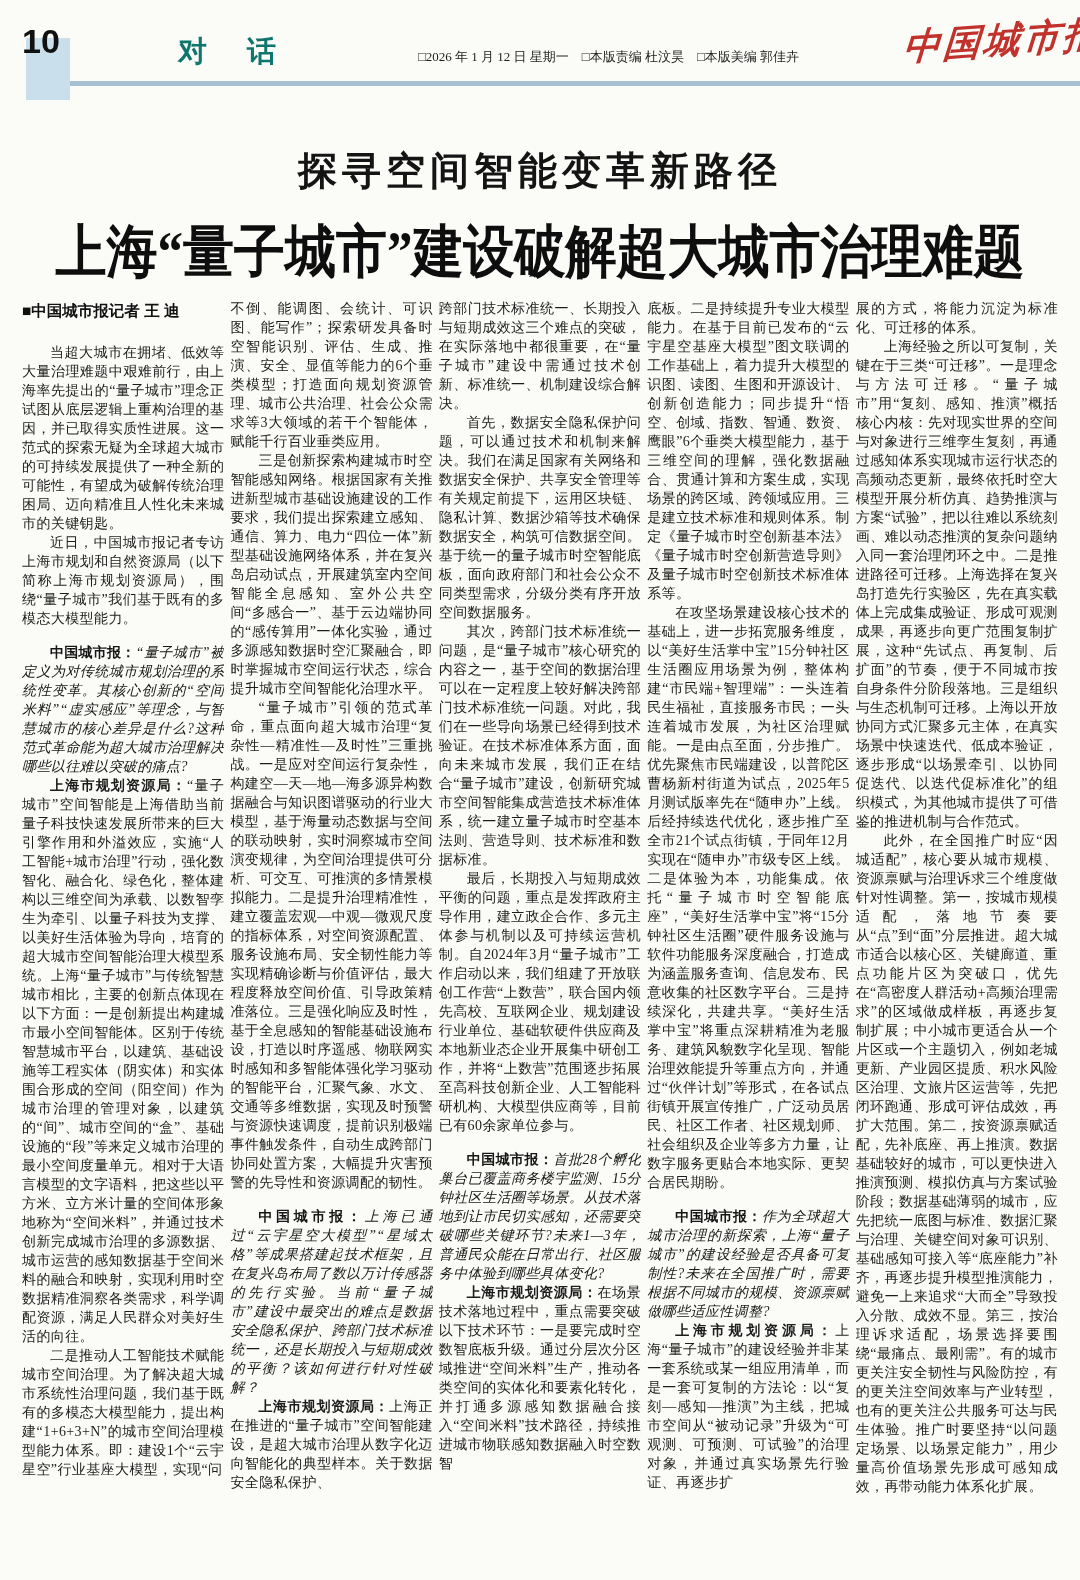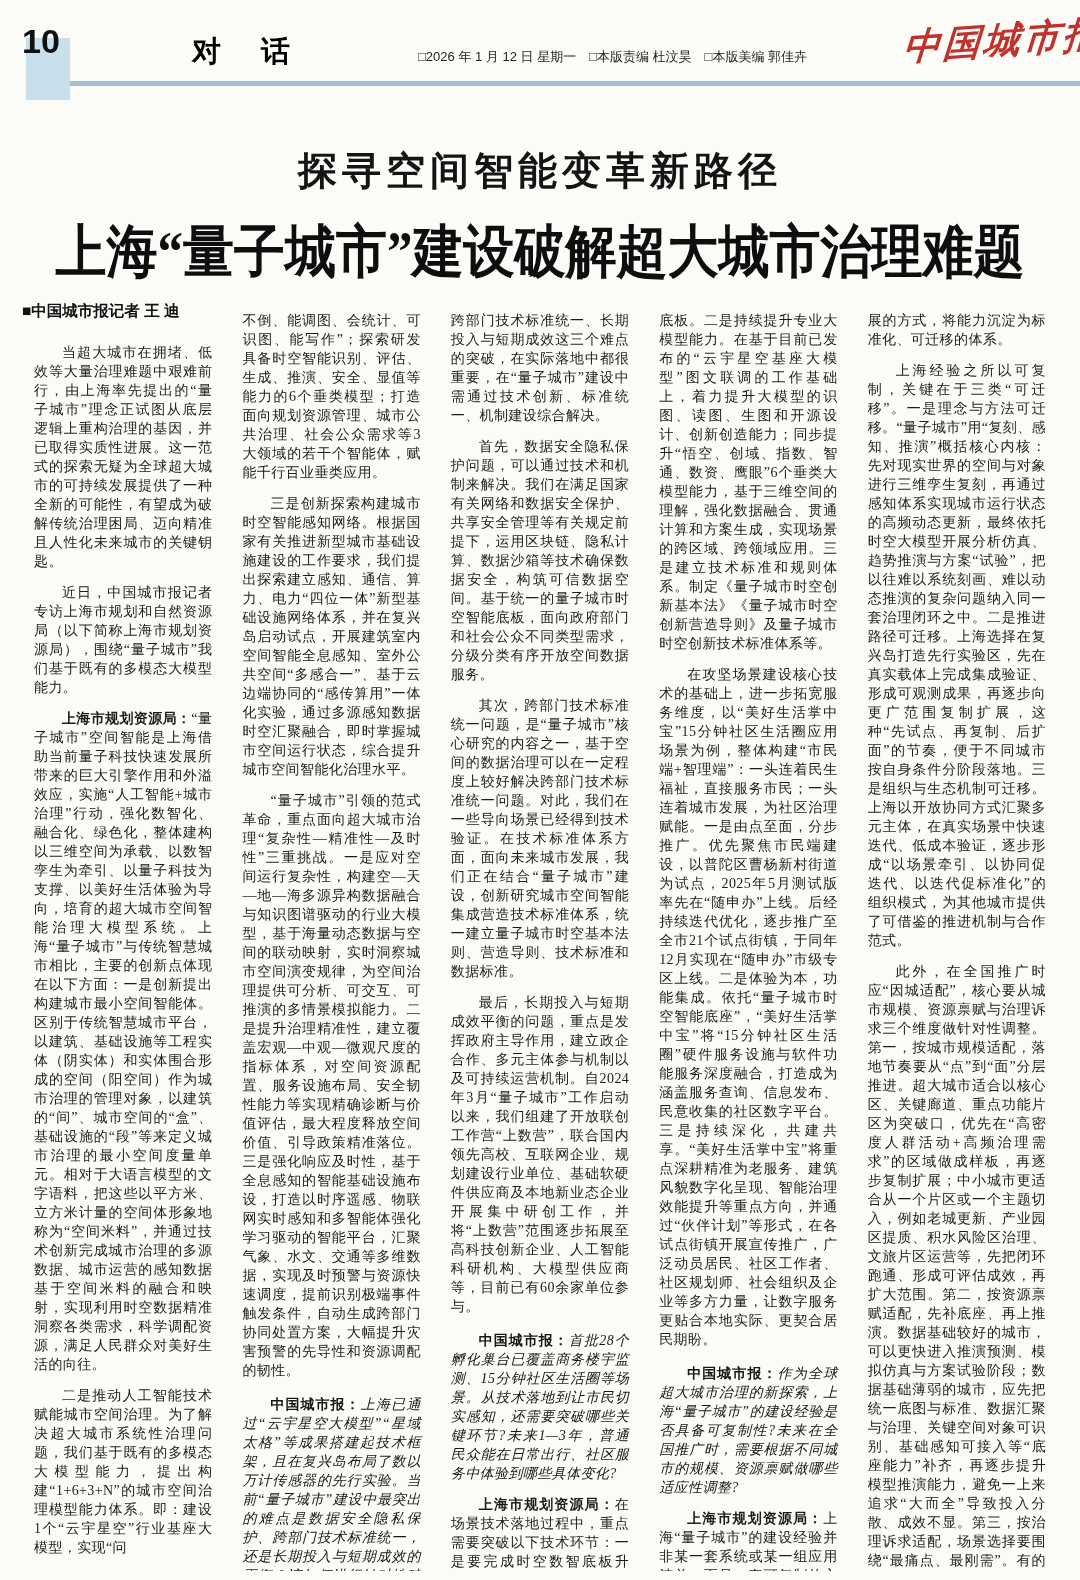--- a/index.html
+++ b/index.html
@@ -16,27 +16,27 @@
   .pagenum-tab {
     position:absolute; left:26px; top:38px; width:44px; height:62px;
     background:#c9dfeb;
   }
   .pagenum {
     position:absolute; left:22px; top:24px;
     font-family:"Liberation Sans", sans-serif; font-weight:bold;
     font-size:34px; line-height:1; color:#111; z-index:2;
   }
   .section-title {
-    position:absolute; left:192px; top:32px;
+    position:absolute; left:178px; top:32px;
     font-family:"Liberation Sans", sans-serif; font-weight:bold;
-    font-size:29px; letter-spacing:16px; color:#000000;
+    font-size:29px; letter-spacing:16px; color:#0f766e;
   }
   .dateline {
     position:absolute; left:418px; top:48px;
-    font-family:Liberation Sans, sans-serif; font-size:13px; color:#1e1e1e;
+    font-family:Liberation Serif, serif; font-size:13px; color:#1e1e1e;
     white-space:nowrap;
   }
   .masthead {
     position:absolute; right:18px; top:16px;
     font-family:"Liberation Serif", serif; font-style:italic; font-weight:bold;
     font-size:37px; letter-spacing:3px; color:#c0322b;
     transform:rotate(-4deg) skewX(-8deg);
     transform-origin:center;
   }
   .header-rule {
@@ -58,21 +58,21 @@
     white-space:nowrap;
   }
 
   
   .body {
     position:absolute; top:299px; left:22px; width:1036px; height:1272px;
     display:flex; gap:6px; overflow:hidden;
   }
   .col { flex:1 1 0; overflow:hidden; }
   .para {
-    margin:12px; font-size:14px; line-height:19px;
+    margin:0; font-size:14px; line-height:19px;
     letter-spacing:0.4px; text-align:justify; text-indent:2em;
     color:#1c1c1c;
   }
   .para.cont { text-indent:0; }
   .para.q { font-style:italic; margin-top:15px; color:#161616; }
   .lead {
     font-weight:bold; font-style:normal;
     font-family:"Liberation Sans", sans-serif;
     letter-spacing:0.2px;
   }
@@ -99,20 +99,21 @@
   <div class="headline">
     <p class="kicker">探寻空间智能变革新路径</p>
     <p class="main-title">上海“量子城市”建设破解超大城市治理难题</p>
   </div>
 
   <div class="body" id="article-columns">
       <div class="col">
         <p class="byline">■中国城市报记者 王 迪</p>
         <p class="para">当超大城市在拥堵、低效等大量治理难题中艰难前行，由上海率先提出的“量子城市”理念正试图从底层逻辑上重构治理的基因，并已取得实质性进展。这一范式的探索无疑为全球超大城市的可持续发展提供了一种全新的可能性，有望成为破解传统治理困局、迈向精准且人性化未来城市的关键钥匙。</p>
         <p class="para">近日，中国城市报记者专访上海市规划和自然资源局（以下简称上海市规划资源局），围绕“量子城市”我们基于既有的多模态大模型能力。</p>
+        <p class="para q"><span class="lead">中国城市报：</span>“量子城市”被定义为对传统城市规划治理的系统性变革。其核心创新的“空间米料”“虚实感应”等理念，与智慧城市的核心差异是什么?这种范式革命能为超大城市治理解决哪些以往难以突破的痛点?</p>
         <p class="para"><span class="lead">上海市规划资源局：</span>“量子城市”空间智能是上海借助当前量子科技快速发展所带来的巨大引擎作用和外溢效应，实施“人工智能+城市治理”行动，强化数智化、融合化、绿色化，整体建构以三维空间为承载、以数智孪生为牵引、以量子科技为支撑、以美好生活体验为导向，培育的超大城市空间智能治理大模型系统。上海“量子城市”与传统智慧城市相比，主要的创新点体现在以下方面：一是创新提出构建城市最小空间智能体。区别于传统智慧城市平台，以建筑、基础设施等工程实体（阴实体）和实体围合形成的空间（阳空间）作为城市治理的管理对象，以建筑的“间”、城市空间的“盒”、基础设施的“段”等来定义城市治理的最小空间度量单元。相对于大语言模型的文字语料，把这些以平方米、立方米计量的空间体形象地称为“空间米料”，并通过技术创新完成城市治理的多源数据、城市运营的感知数据基于空间米料的融合和映射，实现利用时空数据精准洞察各类需求，科学调配资源，满足人民群众对美好生活的向往。</p>
         <p class="para">二是推动人工智能技术赋能城市空间治理。为了解决超大城市系统性治理问题，我们基于既有的多模态大模型能力，提出构建“1+6+3+N”的城市空间治理模型能力体系。即：建设1个“云宇星空”行业基座大模型，实现“问</p>
       </div>
       <div class="col">
         <p class="para cont">不倒、能调图、会统计、可识图、能写作”；探索研发具备时空智能识别、评估、生成、推演、安全、显值等能力的6个垂类模型；打造面向规划资源管理、城市公共治理、社会公众需求等3大领域的若干个智能体，赋能千行百业垂类应用。</p>
         <p class="para">三是创新探索构建城市时空智能感知网络。根据国家有关推进新型城市基础设施建设的工作要求，我们提出探索建立感知、通信、算力、电力“四位一体”新型基础设施网络体系，并在复兴岛启动试点，开展建筑室内空间智能全息感知、室外公共空间“多感合一”、基于云边端协同的“感传算用”一体化实验，通过多源感知数据时空汇聚融合，即时掌握城市空间运行状态，综合提升城市空间智能化治理水平。</p>
         <p class="para">“量子城市”引领的范式革命，重点面向超大城市治理“复杂性—精准性—及时性”三重挑战。一是应对空间运行复杂性，构建空—天—地—海多源异构数据融合与知识图谱驱动的行业大模型，基于海量动态数据与空间的联动映射，实时洞察城市空间演变规律，为空间治理提供可分析、可交互、可推演的多情景模拟能力。二是提升治理精准性，建立覆盖宏观—中观—微观尺度的指标体系，对空间资源配置、服务设施布局、安全韧性能力等实现精确诊断与价值评估，最大程度释放空间价值、引导政策精准落位。三是强化响应及时性，基于全息感知的智能基础设施布设，打造以时序遥感、物联网实时感知和多智能体强化学习驱动的智能平台，汇聚气象、水文、交通等多维数据，实现及时预警与资源快速调度，提前识别极端事件触发条件，自动生成跨部门协同处置方案，大幅提升灾害预警的先导性和资源调配的韧性。</p>
         <p class="para q"><span class="lead">中国城市报：</span>上海已通过“云宇星空大模型”“星域太格”等成果搭建起技术框架，且在复兴岛布局了数以万计传感器的先行实验。当前“量子城市”建设中最突出的难点是数据安全隐私保护、跨部门技术标准统一，还是长期投入与短期成效的平衡？该如何进行针对性破解？</p>
         <p class="para"><span class="lead">上海市规划资源局：</span>上海正在推进的“量子城市”空间智能建设，是超大城市治理从数字化迈向智能化的典型样本。关于数据安全隐私保护、</p>
       </div>

